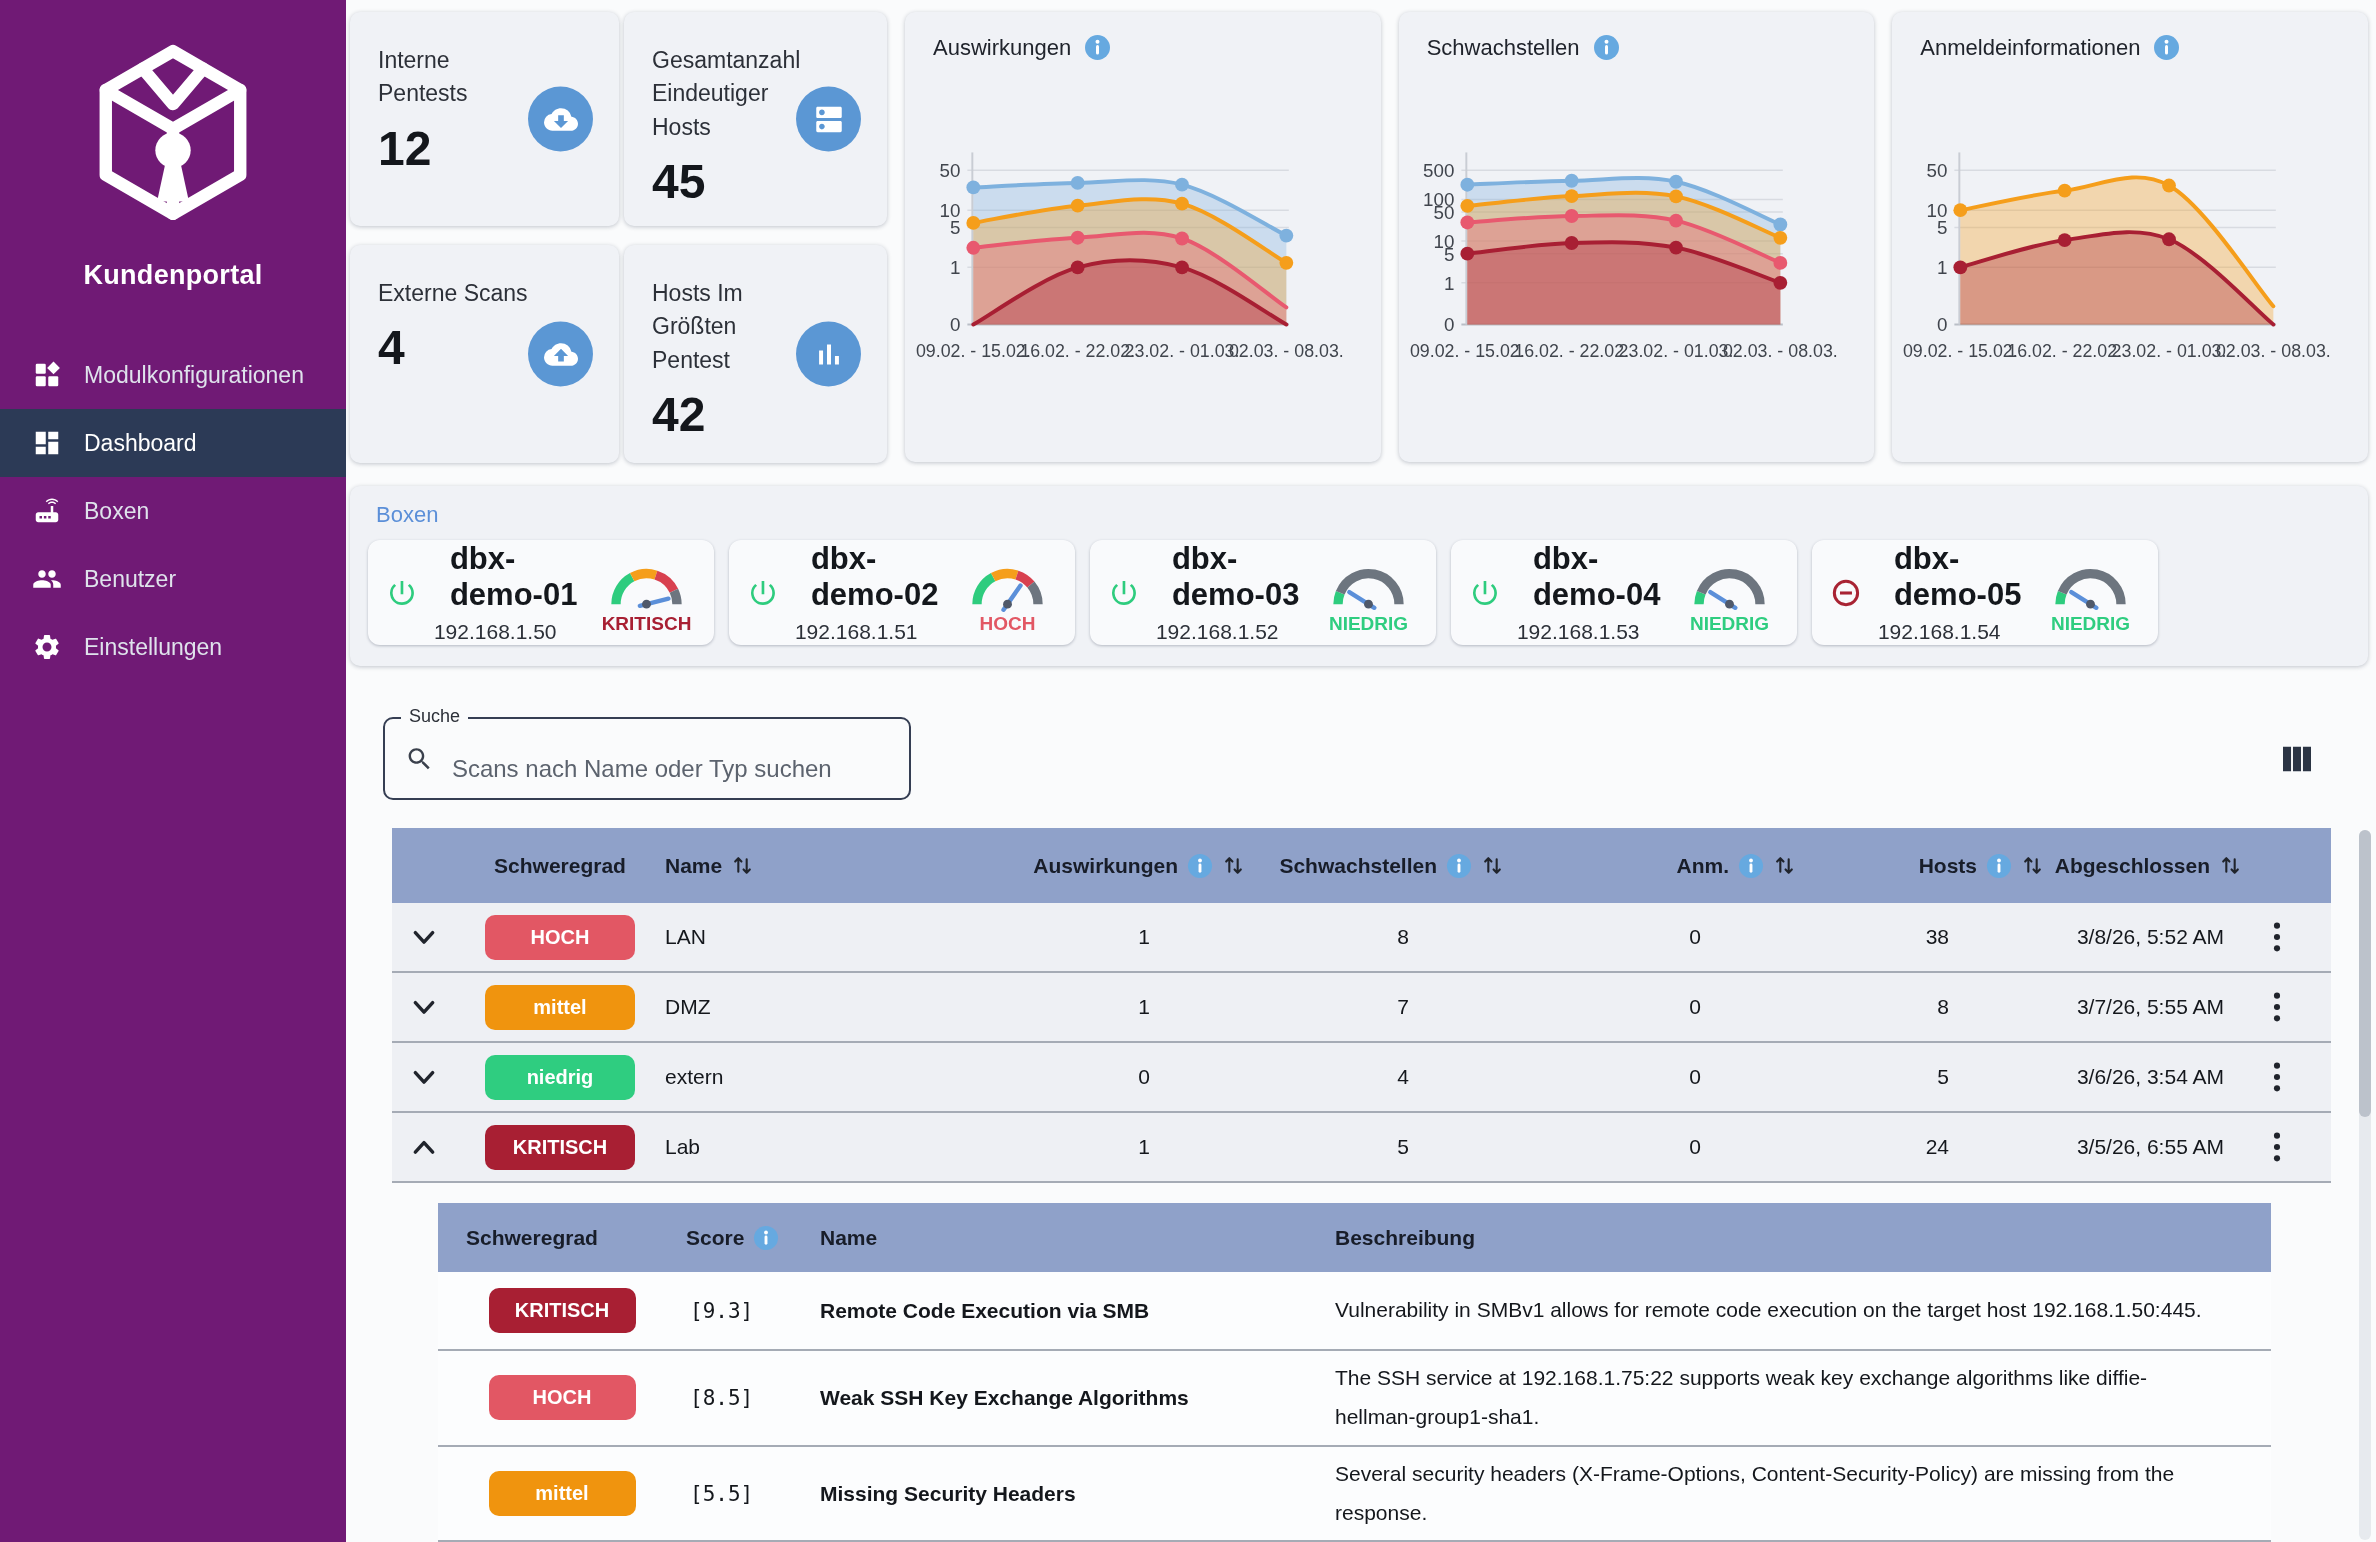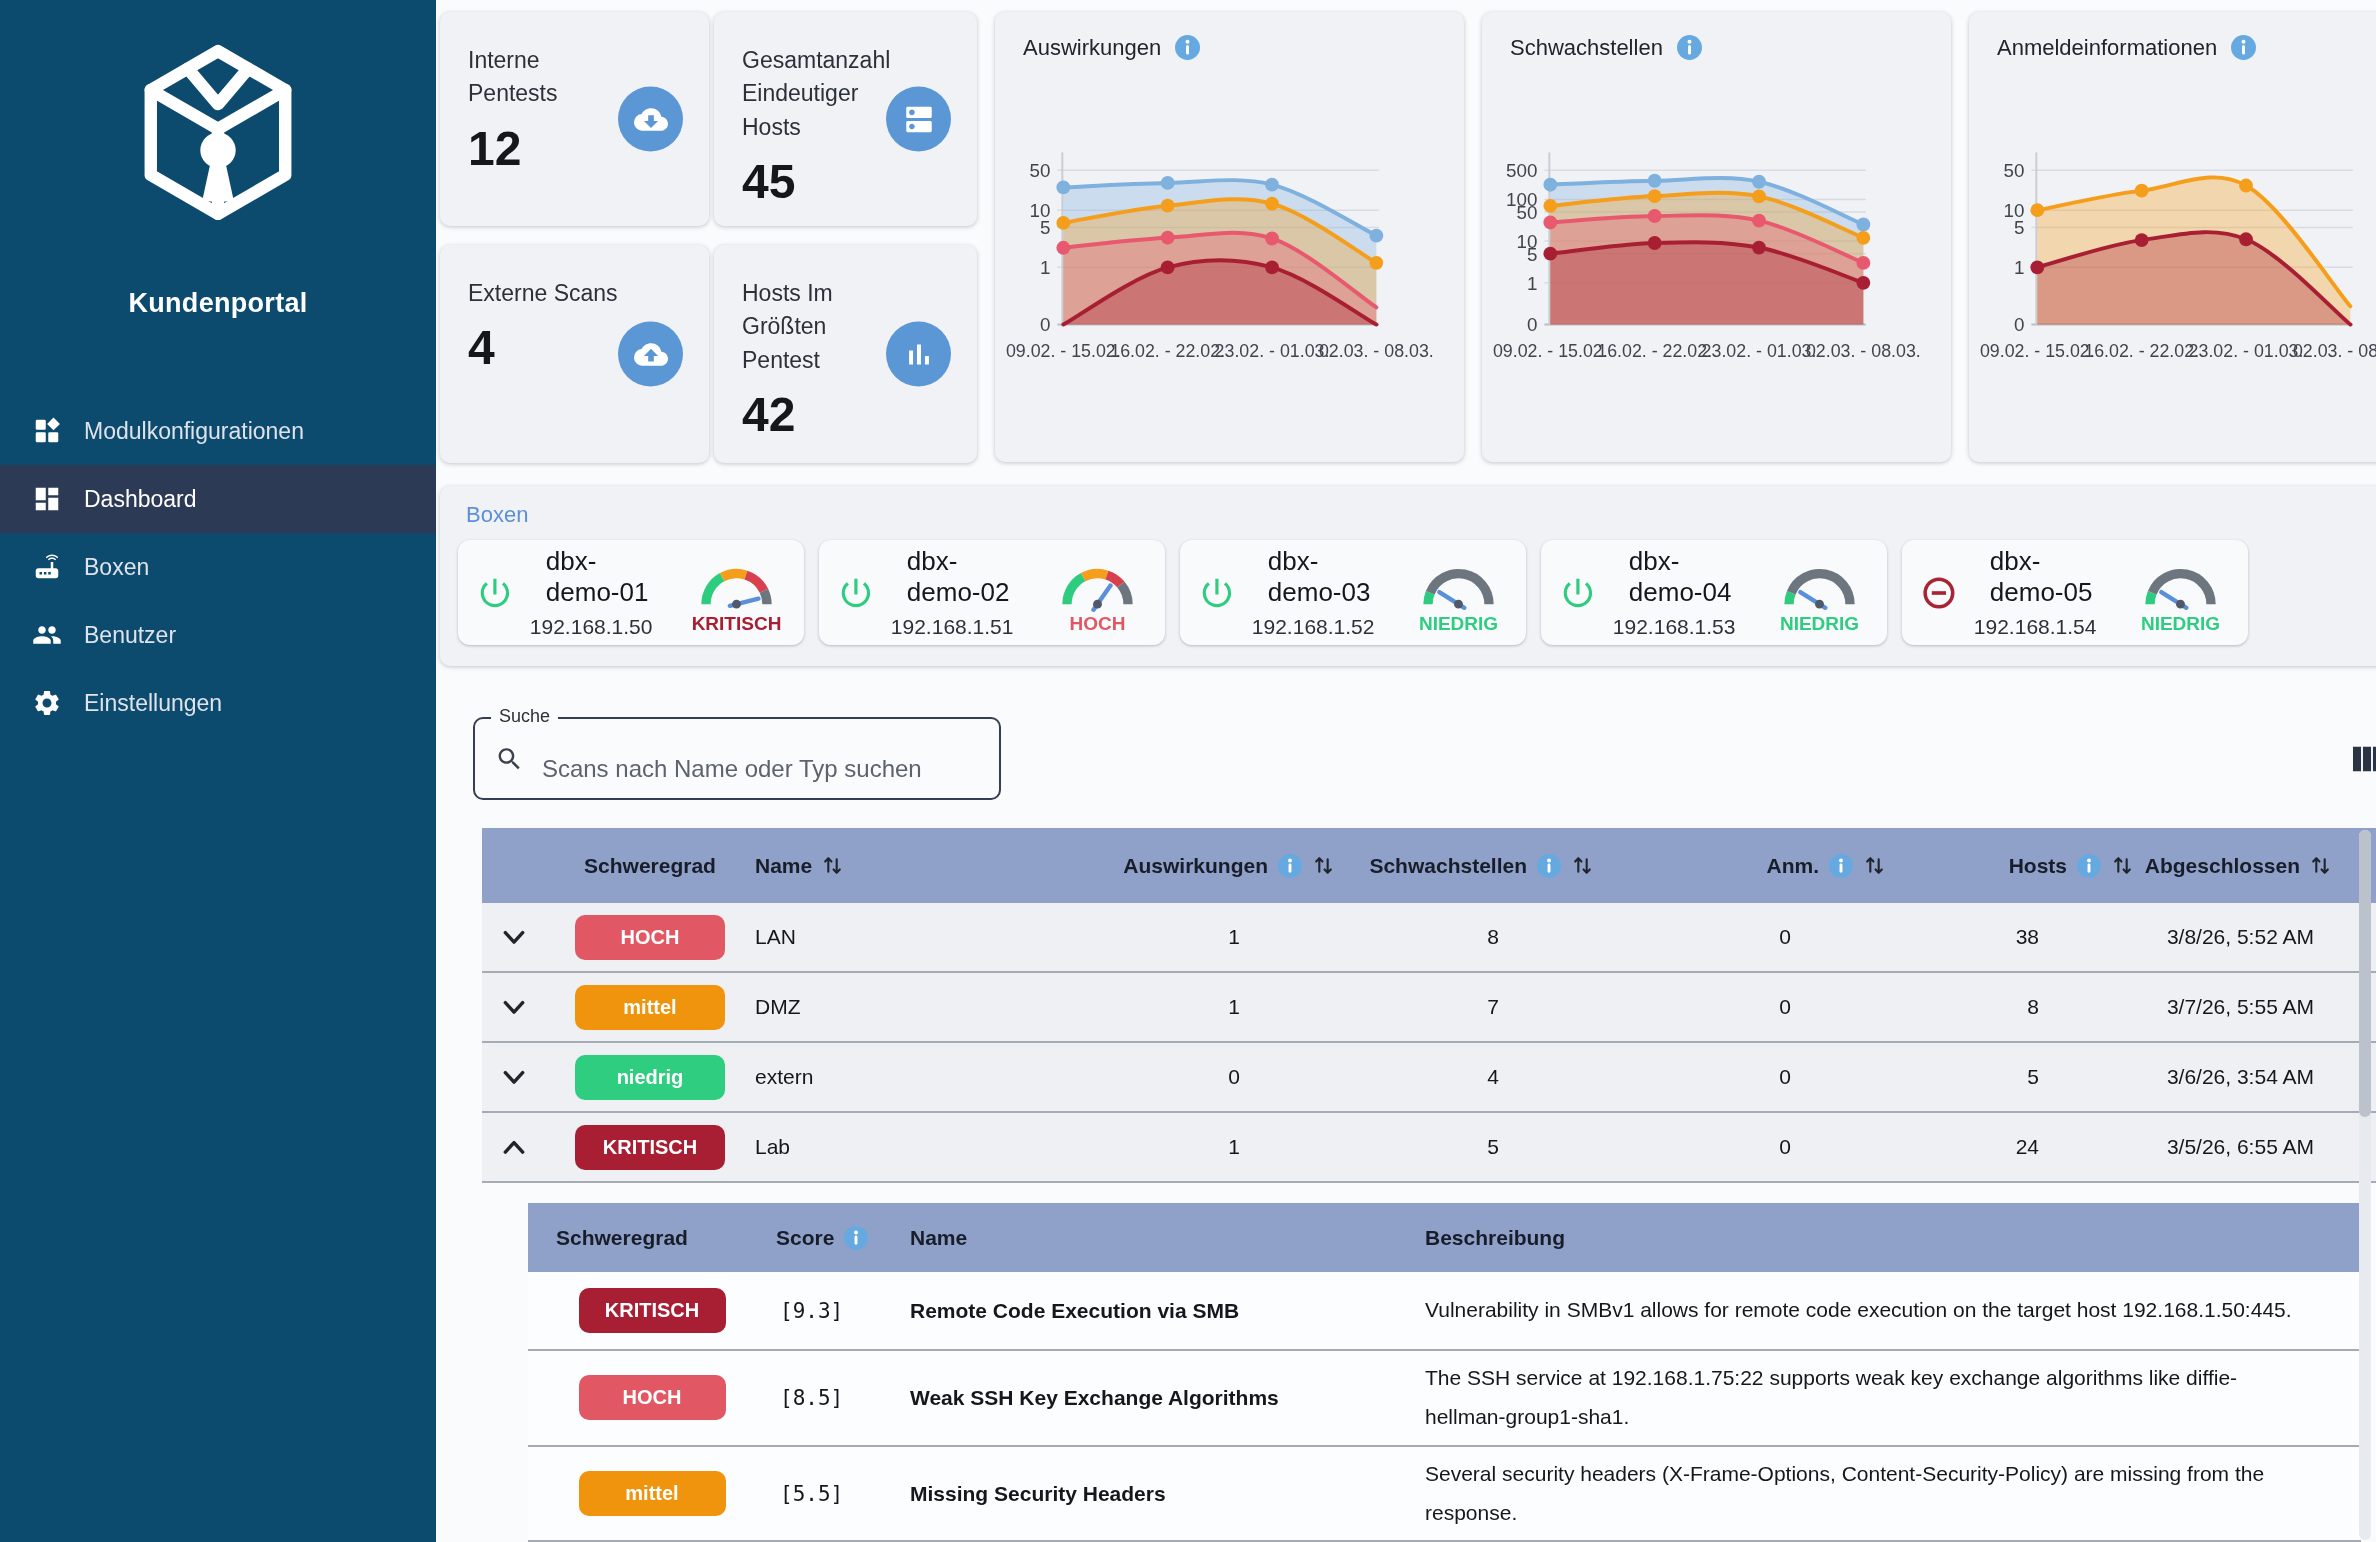--- a/index.html
+++ b/index.html
@@ -1,21 +1,21 @@
 <!DOCTYPE html>
 <html><head>
 <meta charset="utf-8">
 <style>
   * { margin:0; padding:0; box-sizing:border-box; }
   html,body { background:#fafbfc; }
   body { font-family:"Liberation Sans", sans-serif; }
   .app { position:relative; width:2376px; height:1542px; background:#fafbfc; display:flex; overflow:hidden; }
 
   
-  .sidebar { width:436px; flex-shrink:0; background:#0c4a6e; color:#fff; display:flex; flex-direction:column;gap:28px; }
+  .sidebar { width:346px; flex-shrink:0; background:#701a75; color:#fff; display:flex; flex-direction:column; }
   .logo-wrap { display:flex; justify-content:center; margin-top:44px; }
   .brand { text-align:center; font-size:27px; font-weight:bold; margin-top:32px; letter-spacing:0.3px; }
   .nav { margin-top:50px; display:flex; flex-direction:column; }
   .nav-item { display:flex; align-items:center; gap:22px; height:68px; padding-left:32px; font-size:23px; color:#dfe3ec; cursor:pointer; }
   .nav-item.active { background:#2c3a56; color:#fff; }
   .nav-item svg { flex-shrink:0; }
 
   
   .main { flex:1; padding:12px 8px 0 4px; }
 
@@ -29,21 +29,21 @@
 
   .chart-card { position:relative; flex:1; height:450px; }
   .chart-title-row { position:absolute; top:22px; left:28px; display:flex; align-items:center; gap:13px; font-size:22px; color:#20242c; z-index:1; }
   .chart-svg { position:absolute; left:0; top:0; }
 
   
   .boxen-card { margin-top:23px; height:180px; padding:12px 18px; }
   .boxen-title { color:#5b8fd8; font-size:22px; margin:4px 0 12px 8px; }
   .box-row { display:flex; gap:15px; }
   .box-card { width:346px; height:105px; background:#f9fafc; border-radius:12px; box-shadow:0 1px 3px rgba(25,35,60,.28); display:flex; align-items:center; padding:0 16px 0 18px; gap:16px; cursor:pointer; }
-  .box-text .box-name { font-size:26px; font-weight:normal; color:#14171c;margin-left:16px; }
+  .box-text .box-name { font-size:31px; font-weight:bold; color:#14171c;margin-left:16px; }
   .box-text .box-ip { font-size:21px; color:#2c3038; margin-top:7px; }
   .box-gauge { margin-left:auto; width:111px; text-align:center; }
   .gauge-label { font-size:19px; font-weight:bold; margin-top:-3px; }
 
   
   .search-row { margin-top:51px; margin-left:33px; margin-right:28px; display:flex; align-items:center; }
   .search-box { position:relative; width:528px; height:83px; border:2px solid #353e53; border-radius:10px; display:flex; align-items:center; padding:0 20px; gap:18px; }
   .search-label { position:absolute; top:-13px; left:16px; background:#fafbfc; padding:0 8px; font-size:18px; color:#2c3038; }
   .search-input { border:none; background:transparent; outline:none; font-size:24px; color:#701a75; width:100%; font-family:inherit;margin-top:20px; }
   .search-input::placeholder { color:#5c636e; opacity:1; }

